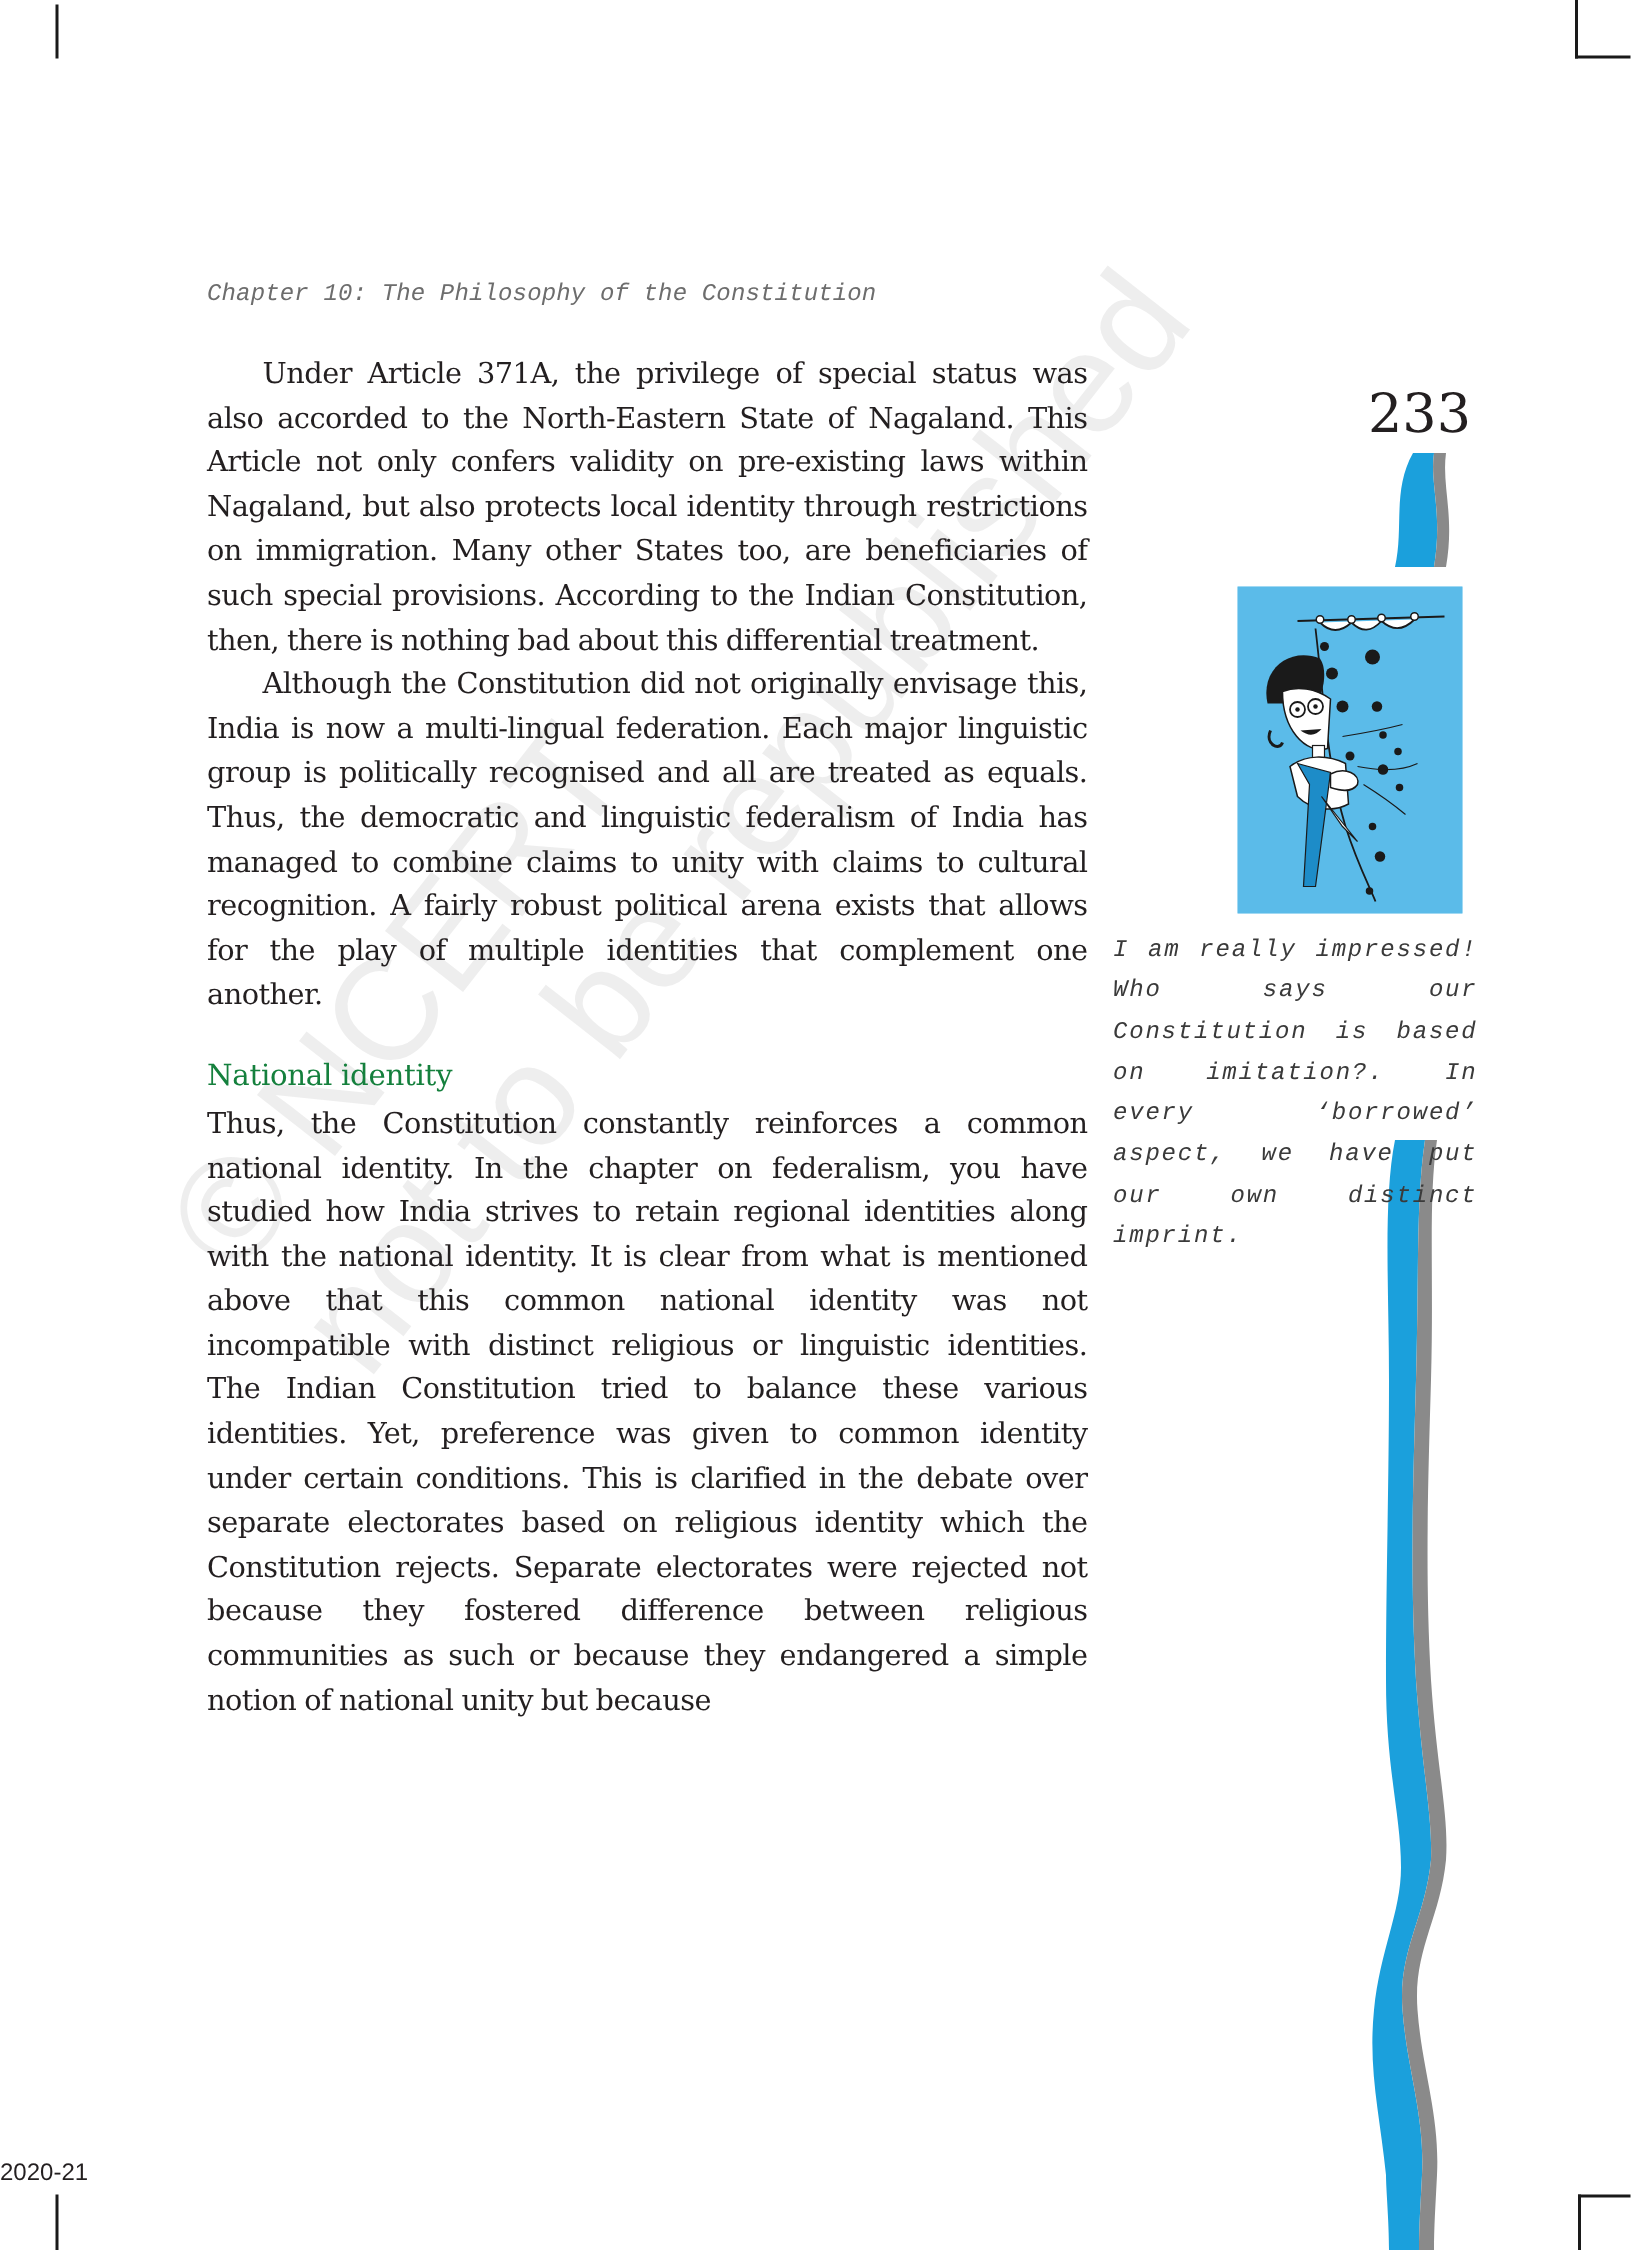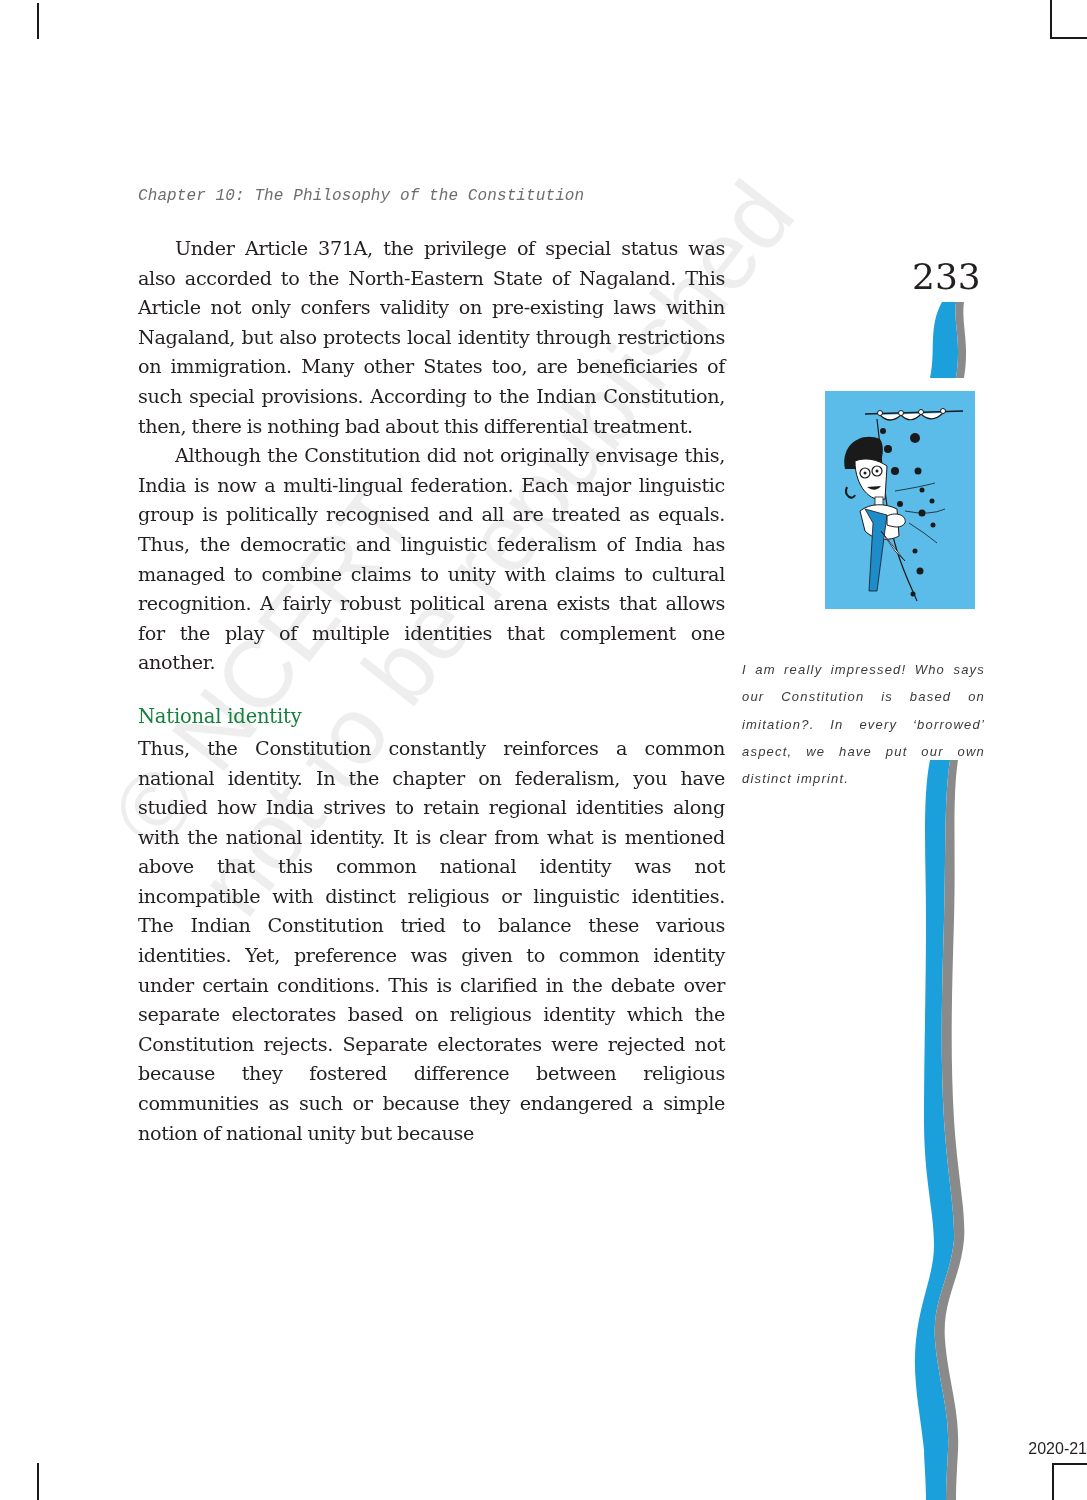--- a/index.html
+++ b/index.html
@@ -5,22 +5,22 @@
   html, body { margin: 0; padding: 0; background: #ffffff; }
   body { width: 1087px; height: 1500px; position: relative; overflow: hidden; font-family: "DejaVu Serif", serif; color: #231f20; }
   .crop { position: absolute; background: #1a1a1a; }
   .running-head { position: absolute; left: 138px; top: 187px; font-family: Liberation Mono, monospace; font-style: italic; font-size: 16px; color: #6d6d6d; letter-spacing: 0.1px; }
   .page-num { position: absolute; left: 912px; top: 256px; font-family: "DejaVu Serif", serif; font-size: 36px; color: #231f20; }
   .body-col { position: absolute; left: 138px; top: 234px; width: 587px; }
   .para { font-family: "DejaVu Serif", serif; font-size: 19.2px; line-height: 29.6px; text-align: justify; margin: 0; letter-spacing: -0.35px; word-spacing: -0.5px; }
   .para.indent { text-indent: 37px; }
   .section-title { font-family: "DejaVu Serif", serif; font-weight: normal; font-size: 19.5px; color: #15803d; margin: 27px 0 6px 0; letter-spacing: -0.2px; }
   .illustration { position: absolute; left: 825px; top: 391px; width: 150px; height: 218px; background: #5bbbe9; overflow: hidden; }
-  .caption { position: absolute; left: 742px; top: 620px; width: 243px; font-family: Liberation Sans, sans-serif; font-style: italic; font-size: 13px; line-height: 27.3px; color: #3a3a3a; text-align: justify; letter-spacing: 1.2px; margin-top: 36px; }
-  .footer-year { position: absolute; left: 0; width: 1087px; top: 1440px; text-align: right; font-family: "Liberation Sans", sans-serif; font-size: 16px; color: #231f20; }
+  .caption { position: absolute; left: 742px; top: 620px; width: 243px; font-family: Liberation Mono, monospace; font-style: italic; font-size: 16px; line-height: 27.3px; color: #3a3a3a; text-align: justify; letter-spacing: 1.2px; }
+  .footer-year { position: absolute; left: 0; width: 1087px; top: 1440px; text-align: left; font-family: "Liberation Sans", sans-serif; font-size: 16px; color: #231f20; }
   .watermark { position: absolute; left: 90px; top: 800px; width: 1000px; transform: rotate(-52deg); transform-origin: left top; pointer-events: none; }
   .watermark div { font-family: "Liberation Sans", sans-serif; font-size: 96px; color: rgba(150,150,150,0.16); white-space: nowrap; line-height: 110px; }
   svg { display: block; }
 </style>
 </head>
 <body>
 
 <div class="crop" style="left:37px; top:3px; width:2px; height:36px;"></div>
 <div class="crop" style="left:1050px; top:0px; width:2px; height:39px;"></div>
 <div class="crop" style="left:1050px; top:37px; width:37px; height:2px;"></div>

